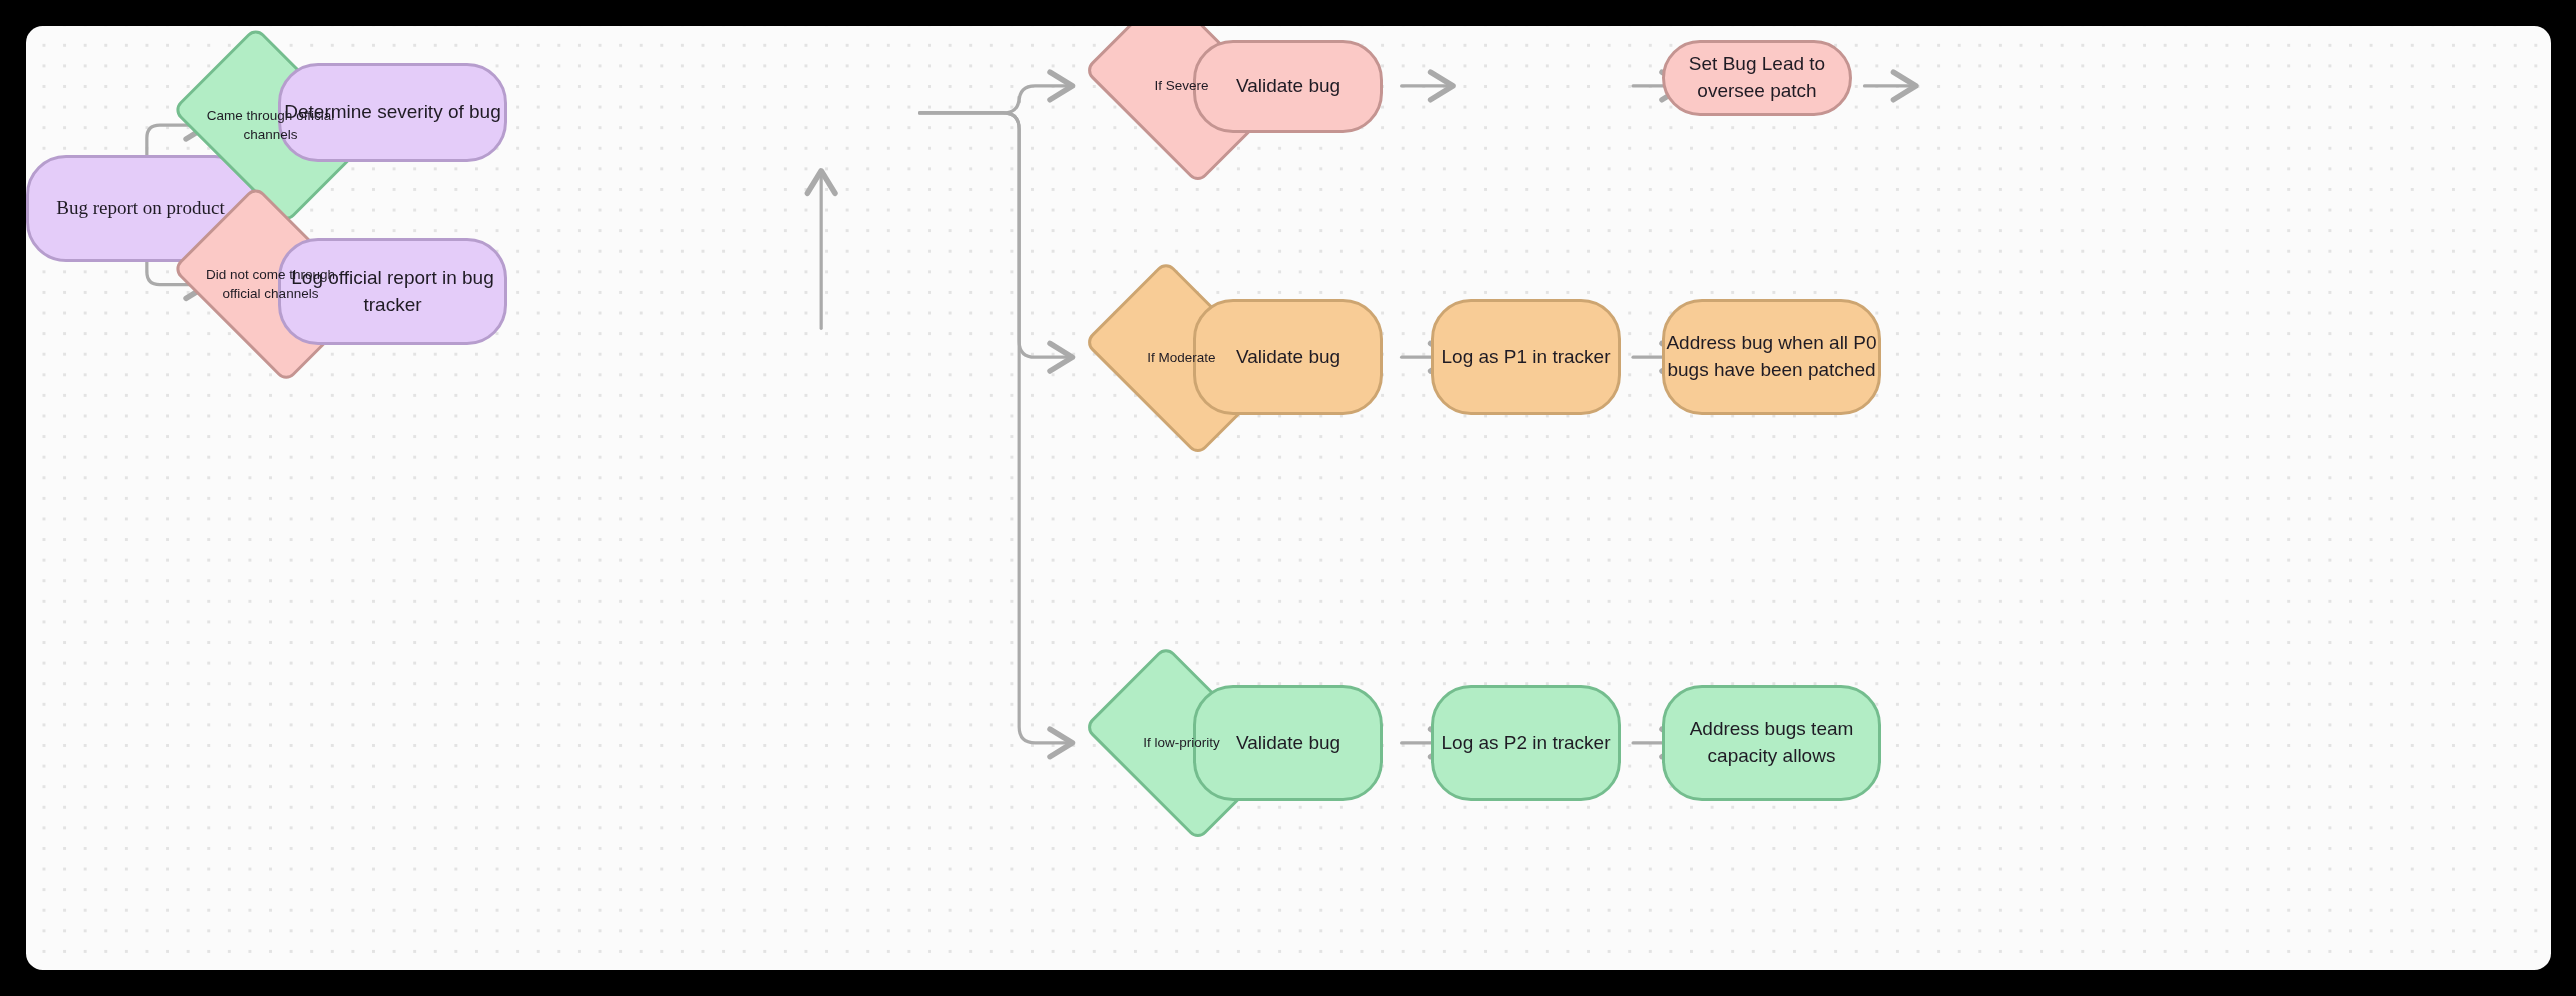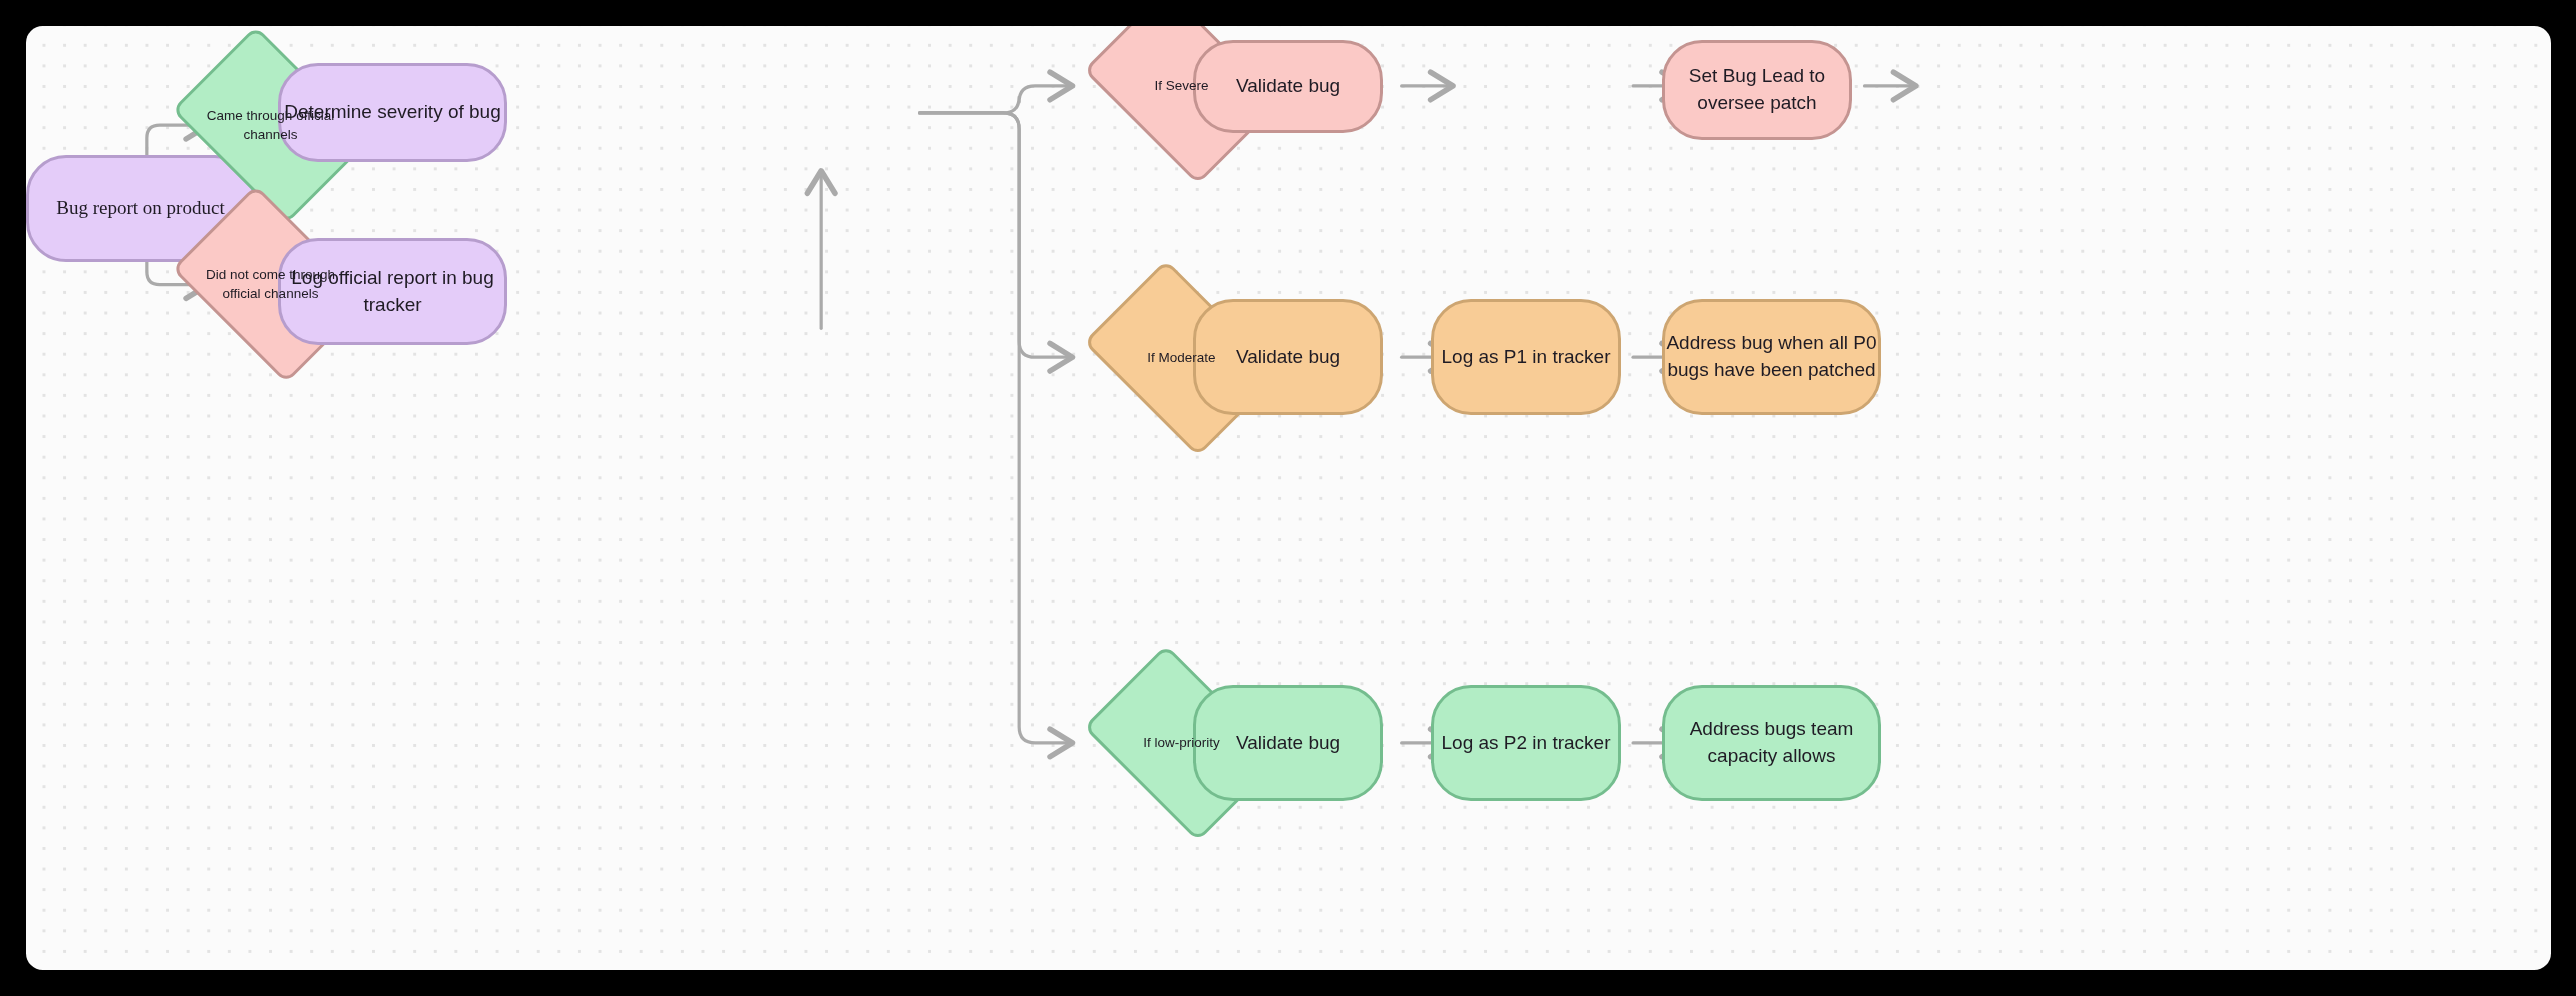--- a/index.html
+++ b/index.html
@@ -157,21 +157,21 @@
   <div class="node node-diamond fs-sm" style="left:1041px; top:634px; width:229px; height:165px;">
     <div class="diamond-shape c-green-d"></div>
     <span class="diamond-label">If low-priority</span>
   </div>
 
   <div class="node node-rect c-pink fs-lg" style="left:1167px; top:13.5px; width:190px; height:93px;">
     <span>Validate bug</span>
   </div>
 
 
-  <div class="node node-rect c-pink fs-lg" style="left:1636px; top:13.5px; width:190px; height:100px;">
+  <div class="node node-rect c-pink fs-lg" style="left:1636px; top:13.5px; width:190px; height:76px;">
     <span>Set Bug Lead to oversee patch</span>
   </div>
 
 
   <div class="node node-rect c-orange fs-lg" style="left:1167px; top:273px; width:190px; height:116px;">
     <span>Validate bug</span>
   </div>
 
   <div class="node node-rect c-orange fs-lg" style="left:1405px; top:273px; width:190px; height:116px;">
     <span>Log as P1 in tracker</span>

